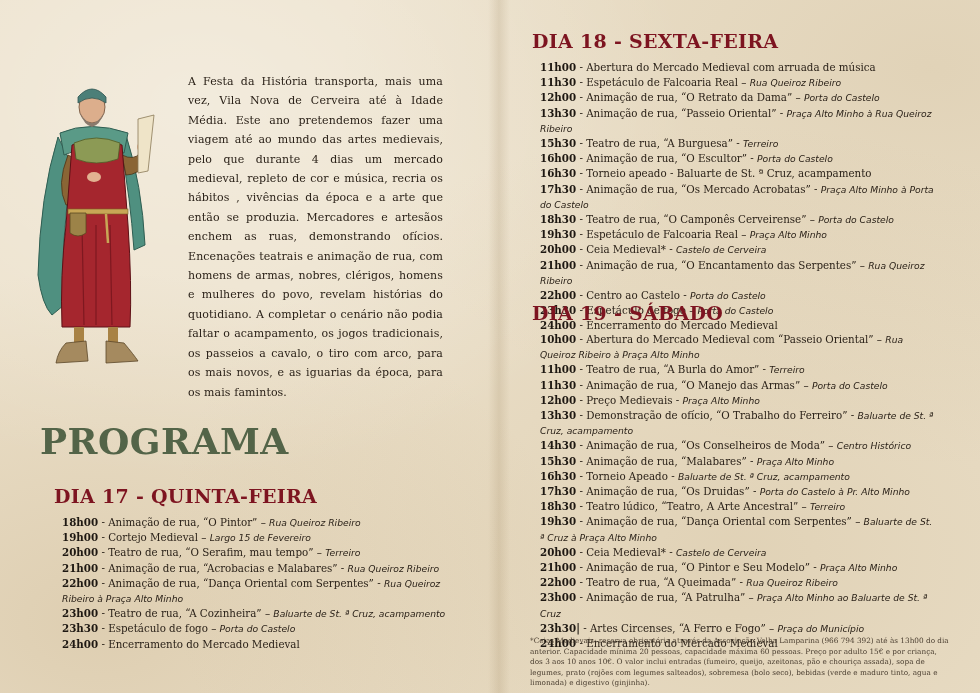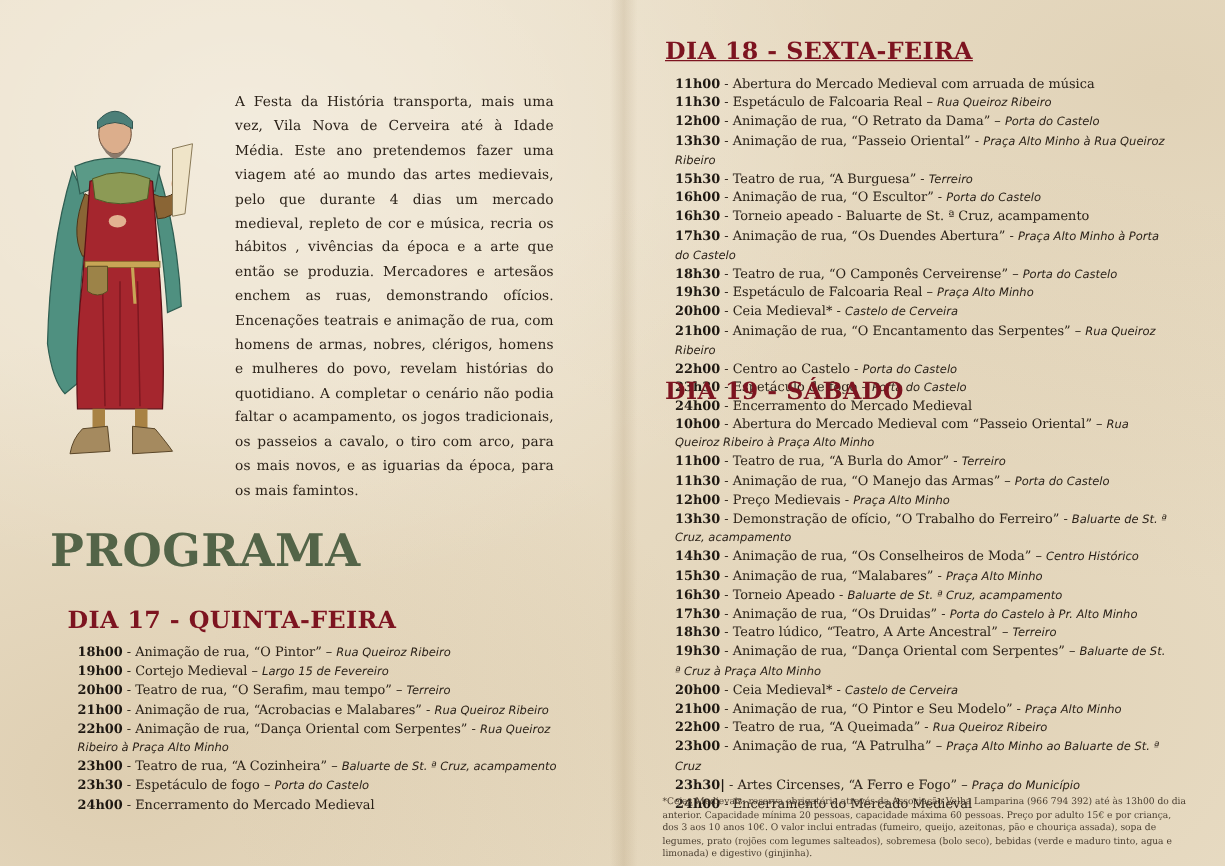--- a/index.html
+++ b/index.html
@@ -43,21 +43,21 @@
   .schedule li {
     font-size: 10.3px; line-height: 14.2px; color: #2b2219;
   }
   .schedule .time { font-weight: bold; color: #1e1812; }
   .schedule .loc { font-style: italic; font-family: "DejaVu Sans", sans-serif; font-size: 9.2px; }
 
   .day17 { position: absolute; left: 54px; top: 485px; width: 410px; }
   .day17 .day-title { margin-bottom: 8px; }
 
   .day18 { position: absolute; left: 42px; top: 30px; width: 412px; }
-  .day18 .day-title { margin-bottom: 6px; text-decoration: underline; }
+  .day18 .day-title { margin-bottom: 6px; }
   .day19 { position: absolute; left: 42px; top: 302px; width: 412px; }
   .day19 .day-title { margin-bottom: 6px; }
 
   .footnote {
     position: absolute; left: 40px; top: 629px; width: 420px;
     font-size: 7.3px; line-height: 10.4px; color: #4a3e30;
   }
 </style>
 </head>
 <body>
@@ -123,21 +123,21 @@
   <section class="day18">
     <h2 class="day-title">DIA 18 - SEXTA-FEIRA</h2>
     <ul class="schedule">
       <li><span class="time">11h00</span><span> - Abertura do Mercado Medieval com arruada de música</span><span class="loc"></span></li>
       <li><span class="time">11h30</span><span> - Espetáculo de Falcoaria Real – </span><span class="loc">Rua Queiroz Ribeiro</span></li>
       <li><span class="time">12h00</span><span> - Animação de rua, “O Retrato da Dama” – </span><span class="loc">Porta do Castelo</span></li>
       <li><span class="time">13h30</span><span> - Animação de rua, “Passeio Oriental” - </span><span class="loc">Praça Alto Minho à Rua Queiroz Ribeiro</span></li>
       <li><span class="time">15h30</span><span> - Teatro de rua, “A Burguesa” - </span><span class="loc">Terreiro</span></li>
       <li><span class="time">16h00</span><span> - Animação de rua, “O Escultor” -  </span><span class="loc">Porta do Castelo</span></li>
       <li><span class="time">16h30</span><span> - Torneio apeado - Baluarte de St. ª Cruz, acampamento</span><span class="loc"></span></li>
-      <li><span class="time">17h30</span><span> - Animação de rua, “Os Duendes Abertura” -  </span><span class="loc">Praça Alto Minho à Porta do Castelo</span></li>
+      <li><span class="time">17h30</span><span> - Animação de rua, “Os Mercado Acrobatas” -  </span><span class="loc">Praça Alto Minho à Porta do Castelo</span></li>
       <li><span class="time">18h30</span><span> - Teatro de rua, “O Camponês Cerveirense” – </span><span class="loc">Porta do Castelo</span></li>
       <li><span class="time">19h30</span><span> - Espetáculo de Falcoaria Real – </span><span class="loc">Praça Alto Minho</span></li>
       <li><span class="time">20h00</span><span> - Ceia Medieval* - </span><span class="loc">Castelo de Cerveira</span></li>
       <li><span class="time">21h00</span><span> - Animação de rua, “O Encantamento das Serpentes” – </span><span class="loc">Rua Queiroz Ribeiro</span></li>
       <li><span class="time">22h00</span><span> - Centro ao Castelo -  </span><span class="loc">Porta do Castelo</span></li>
       <li><span class="time">23h30</span><span> - Espetáculo de fogo – </span><span class="loc">Porta do Castelo</span></li>
       <li><span class="time">24h00</span><span> - Encerramento do Mercado Medieval</span><span class="loc"></span></li>
     </ul>
   </section>
 

